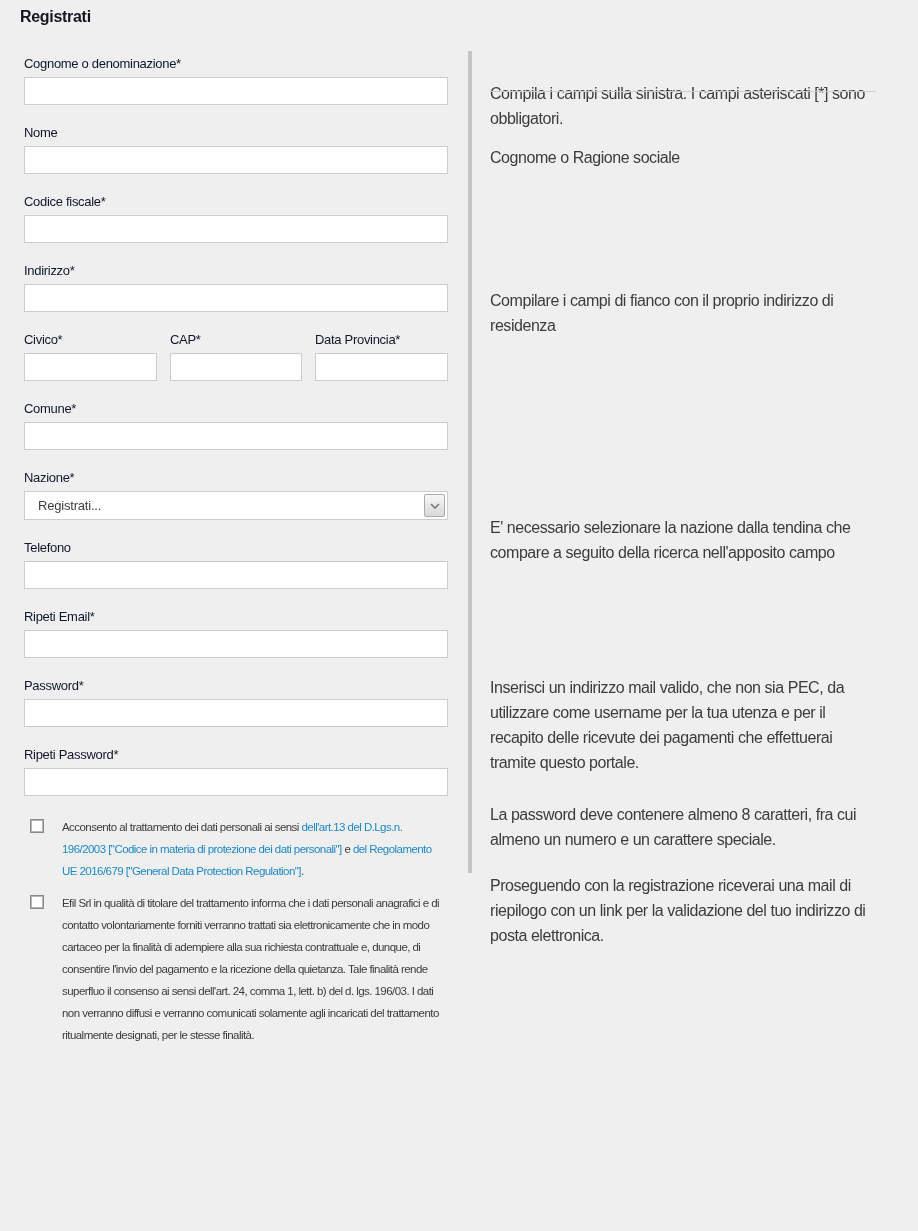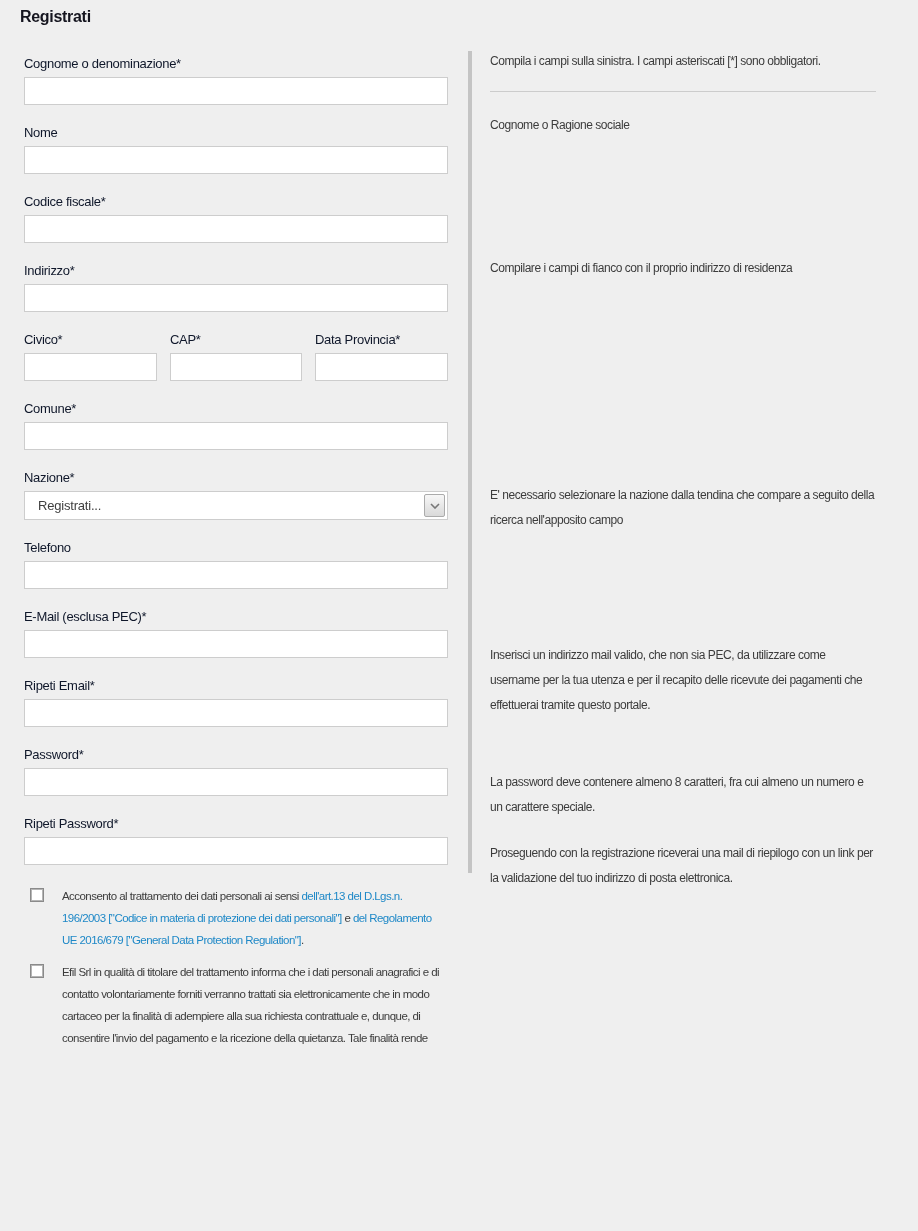--- a/index.html
+++ b/index.html
@@ -88,21 +88,21 @@
   }
 
   
   .v-divider {
     position:absolute; left:468px; top:51px; width:4px; height:822px;
     background:#c4c4c4;
   }
   .right-col { position:absolute; left:490px; top:0; width:386px; }
   .help-item {
     position:absolute; left:0; width:386px;
-    font-size:12px; line-height:25px; letter-spacing:-0.45px; color:#3c3c3c;
+    font-size:16px; line-height:25px; letter-spacing:-0.45px; color:#3c3c3c;margin-top:32px;
   }
   .help-0 { top:49px; }
   .help-1 { top:113px; }
   .help-2 { top:256px; }
   .help-3 { top:483px; }
   .help-4 { top:643px; }
   .help-5 { top:770px; }
   .help-6 { top:841px; }
   .h-divider {
     position:absolute; top:91px; left:0; width:386px; height:1px;
@@ -168,24 +168,20 @@
             </svg>
         </span>
       </div>
     </div>
 
     <div class="group">
       <label class="field-label">Telefono</label>
       <input class="text-input" type="text" style="">
     </div>
 
-    <div class="group">
-      <label class="field-label">E-Mail (esclusa PEC)*</label>
-      <input class="text-input" type="text" style="">
-    </div>
 
     <div class="group">
       <label class="field-label">Ripeti Email*</label>
       <input class="text-input" type="text" style="">
     </div>
 
     <div class="group">
       <label class="field-label">Password*</label>
       <input class="text-input" type="password" style="">
     </div>

